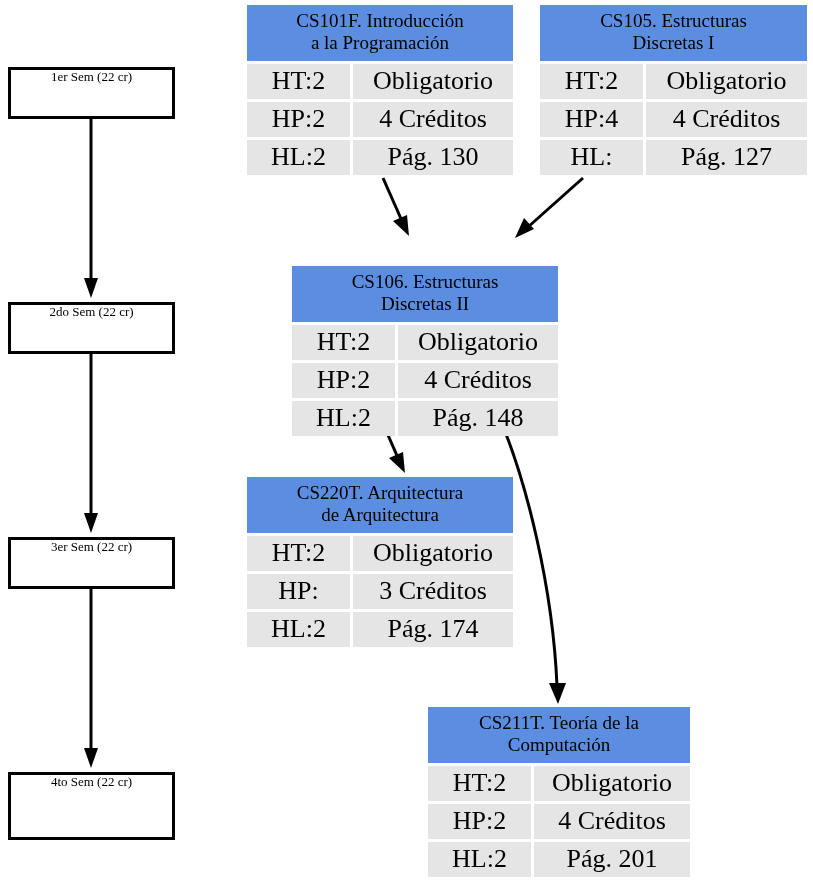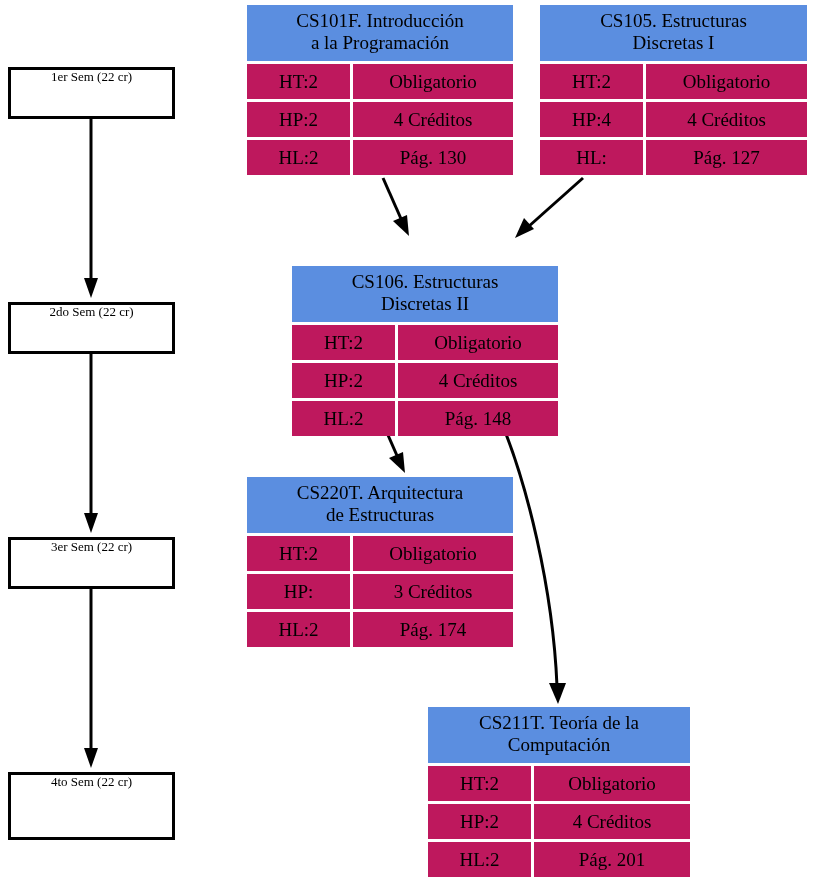--- a/index.html
+++ b/index.html
@@ -50,23 +50,23 @@
     align-items: center;
     flex-direction: column;
   }
   .course-title span { display: block; }
   .course-row {
     display: flex;
     gap: 3px;
     height: 35px;
   }
   .cell {
-    background: #be185d;
+    background: #e5e5e5;
     color: #000000;
-    font-size: 19px;
+    font-size: 26px;
     display: flex;
     align-items: center;
     justify-content: center;
     line-height: 1;
     white-space: nowrap;
   }
   .cell-left { flex: 0 0 103px; }
   .cell-right { flex: 1 1 auto; font-family: Liberation Serif, serif; }
 
   
@@ -197,21 +197,21 @@
     </div>
     <div class="course-row">
       <div class="cell cell-left">HL:2</div>
       <div class="cell cell-right">Pág. 148</div>
     </div>
   </div>
 
   <div class="course" style="left:247px; top:477px; width:266px;">
     <div class="course-title">
       <span>CS220T. Arquitectura</span>
-      <span>de Estructuras</span>
+      <span>de Arquitectura</span>
     </div>
     <div class="course-row">
       <div class="cell cell-left">HT:2</div>
       <div class="cell cell-right">Obligatorio</div>
     </div>
     <div class="course-row">
       <div class="cell cell-left">HP:</div>
       <div class="cell cell-right">3 Créditos</div>
     </div>
     <div class="course-row">

